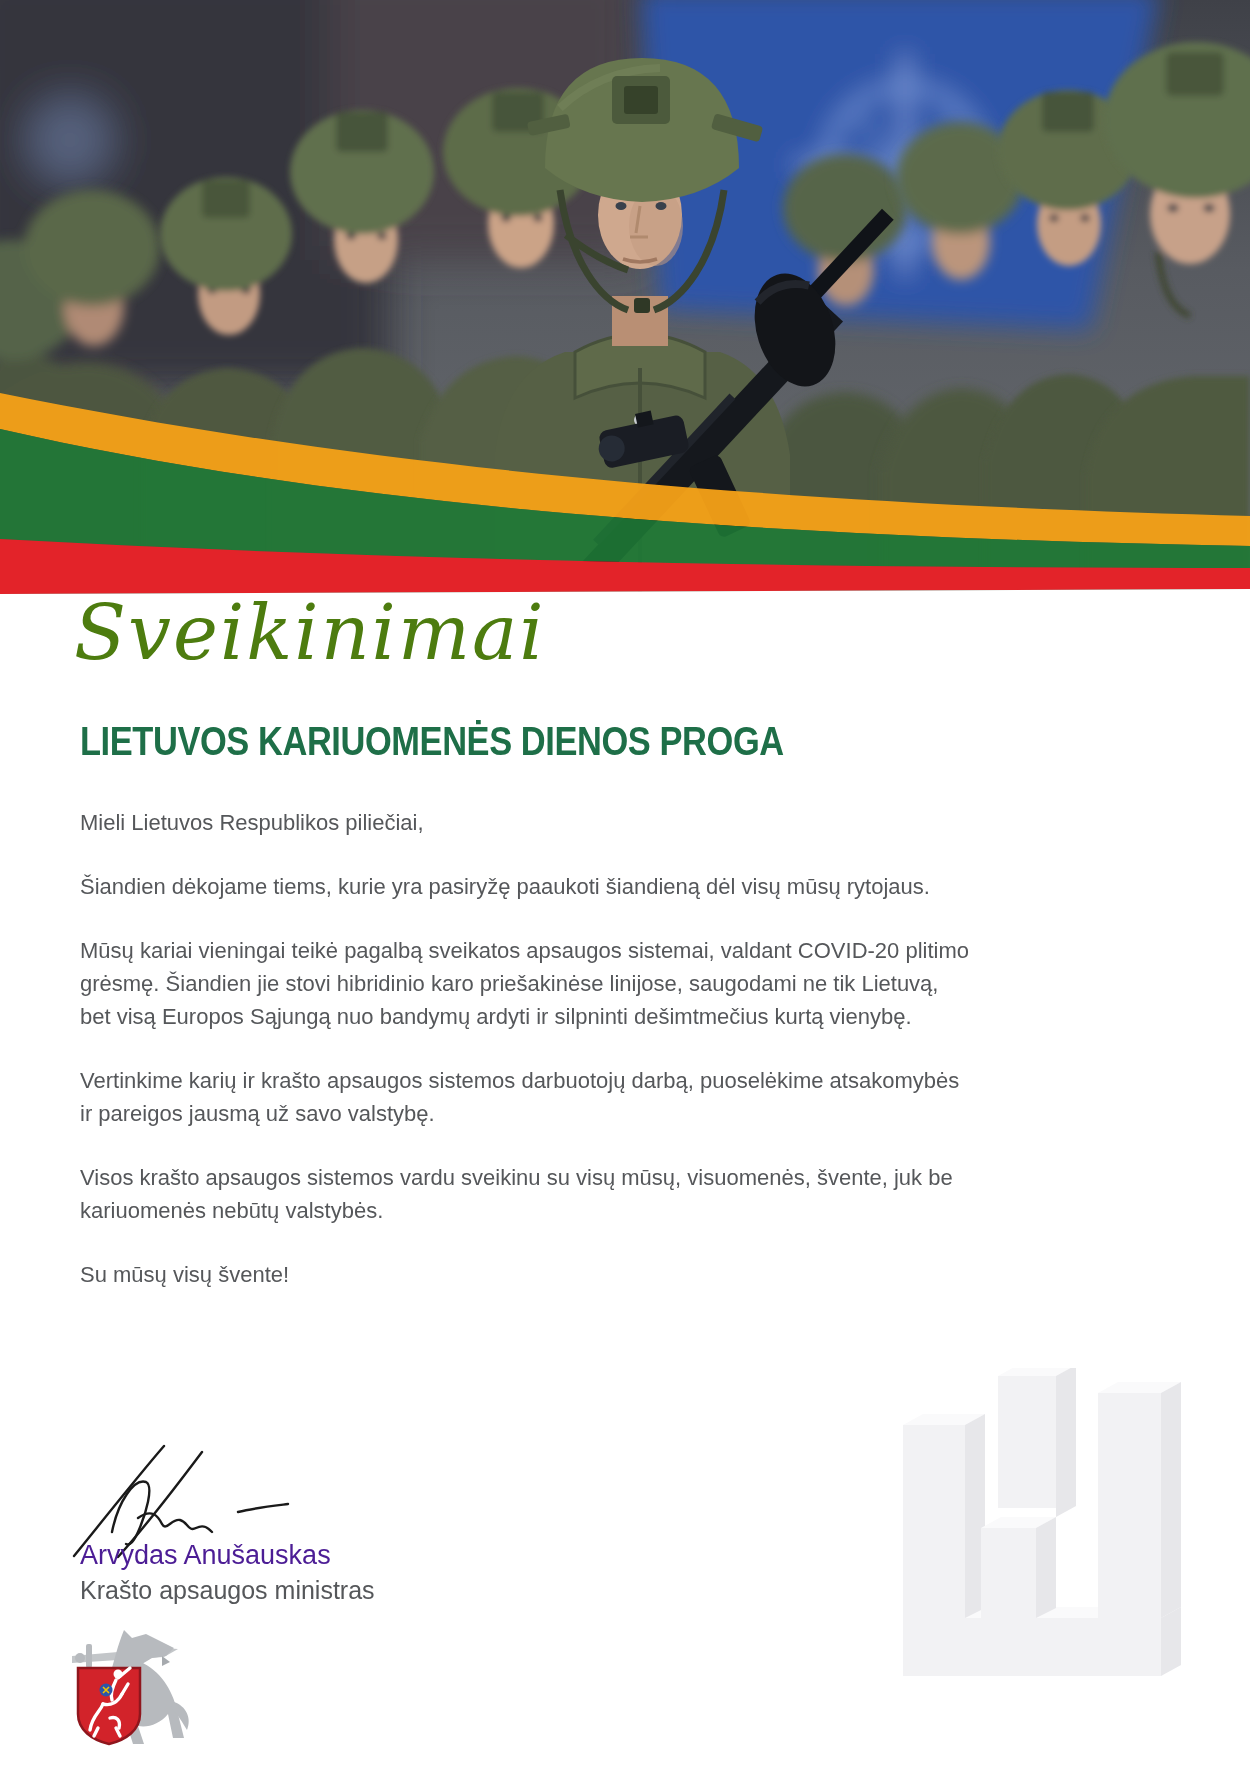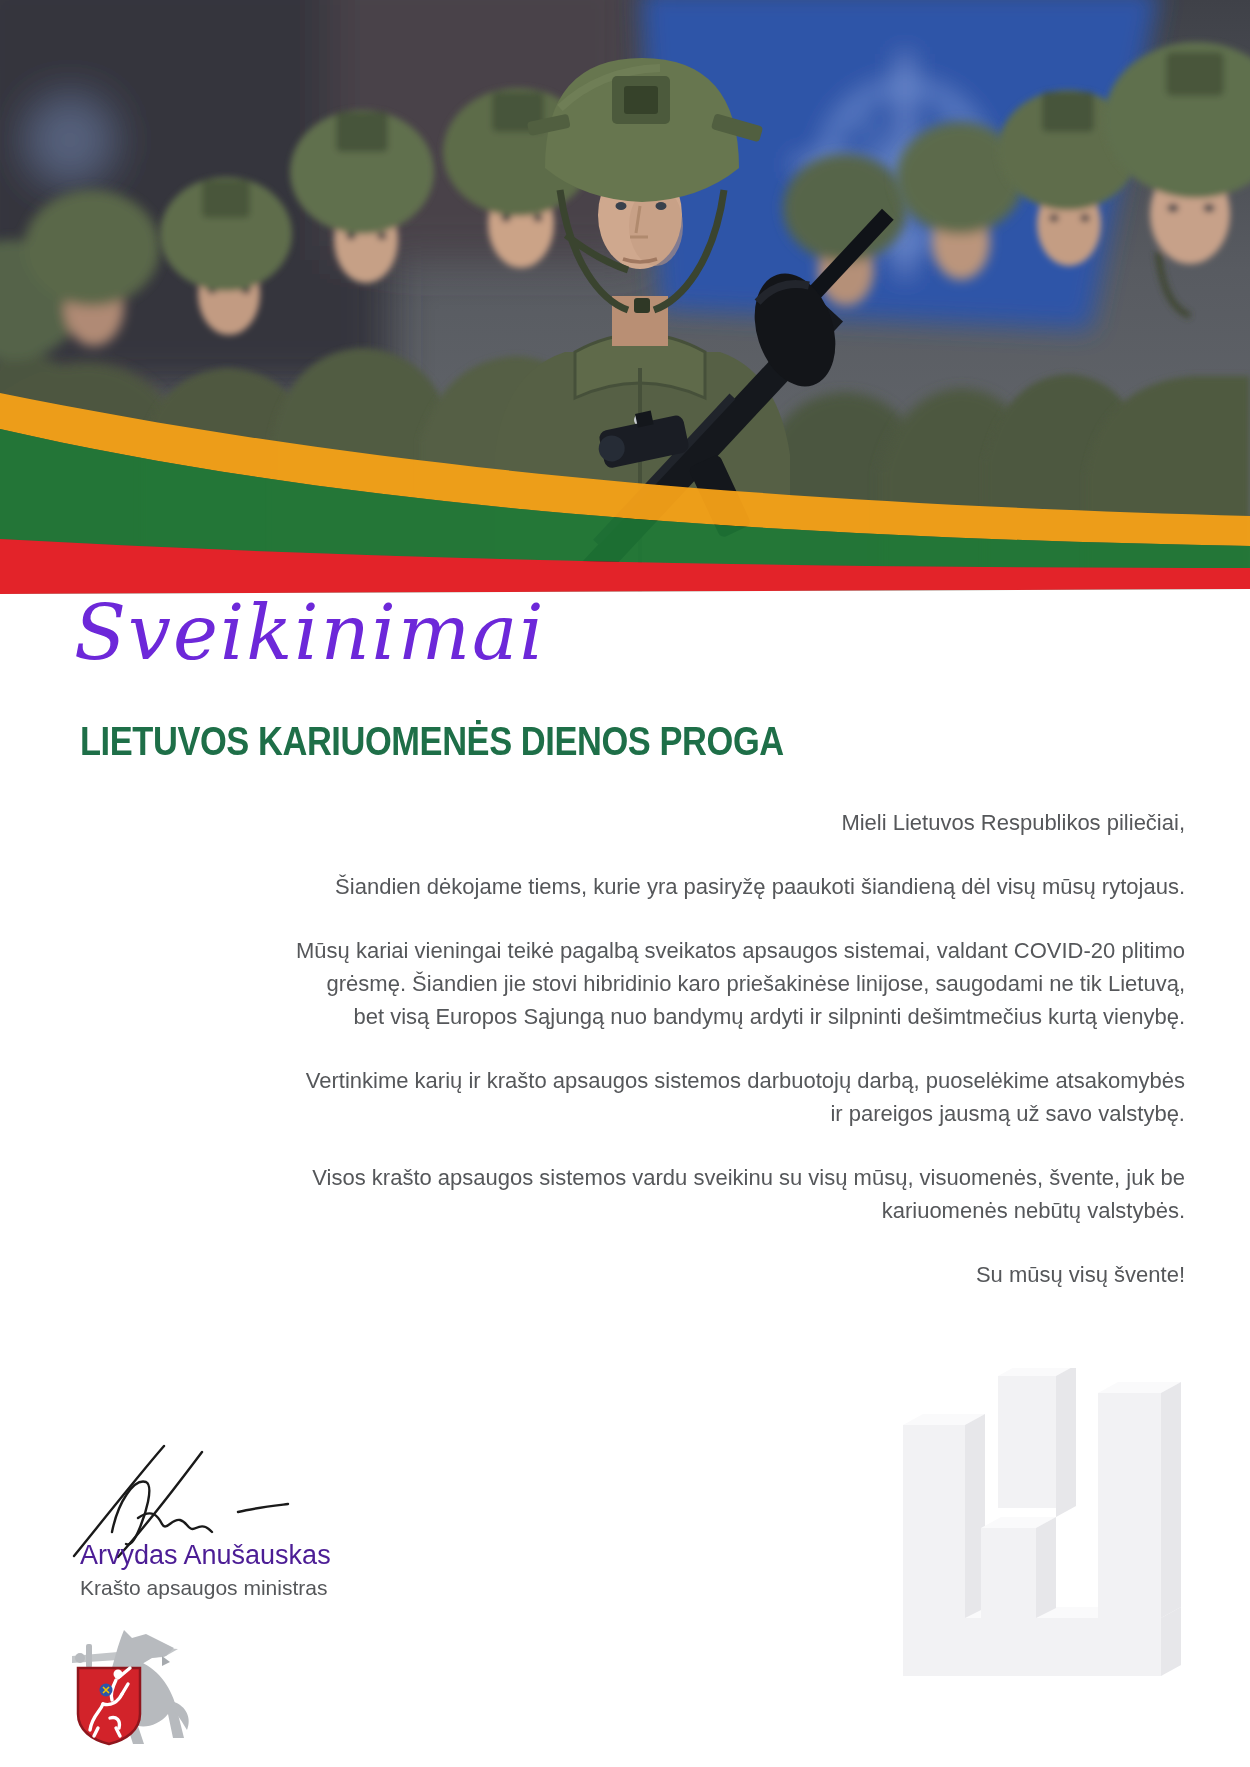--- a/index.html
+++ b/index.html
@@ -1,29 +1,29 @@
 <!DOCTYPE html>
 <html><head>
 <meta charset="utf-8">
 <style>
   html,body{margin:0;padding:0;background:#888;}
   .page{position:relative;width:1250px;height:1767px;background:#ffffff;margin:0 auto;overflow:hidden;
         font-family:"Liberation Sans",sans-serif;}
   .hero{position:absolute;left:0;top:0;width:1250px;height:600px;}
   .hero svg{position:absolute;left:0;top:0;display:block;}
   .script-title{position:absolute;left:74px;top:588px;font-family:"DejaVu Serif",serif;
-        font-style:italic;font-size:76px;font-weight:500;color:#6d28d9;letter-spacing:2px;}
+        font-style:italic;font-size:76px;font-weight:500;color:#4d7c0f;letter-spacing:2px;}
   .heading{position:absolute;left:80px;top:718px;font-size:41px;font-weight:bold;color:#1E6F48;
         white-space:nowrap;}
   .heading .squeeze{display:inline-block;transform:scaleX(.84);transform-origin:left center;letter-spacing:-.5px;}
   .letter{position:absolute;left:80px;top:806px;width:1105px;font-size:22px;line-height:33px;color:#55575A;}
-  .letter .para{white-space:pre-line;margin:0 0 31px 0;text-align:right;}
+  .letter .para{white-space:pre-line;margin:0 0 31px 0;}
   .sig-svg{position:absolute;left:60px;top:1436px;}
   .signer-name{position:absolute;left:80px;top:1540px;font-size:27px;font-weight:normal;color:#4c1d95;}
-  .signer-role{position:absolute;left:80px;top:1576px;font-size:21px;color:#55575A;}
+  .signer-role{position:absolute;left:80px;top:1576px;font-size:25px;color:#55575A;}
   .emblem{position:absolute;left:66px;top:1616px;}
   .watermark{position:absolute;left:893px;top:1368px;}
 </style>
 </head>
 <body>
 
 <div class="page">
 
   <div class="hero">
     <svg width="1250" height="600" viewBox="0 0 1250 600" preserveAspectRatio="none">

